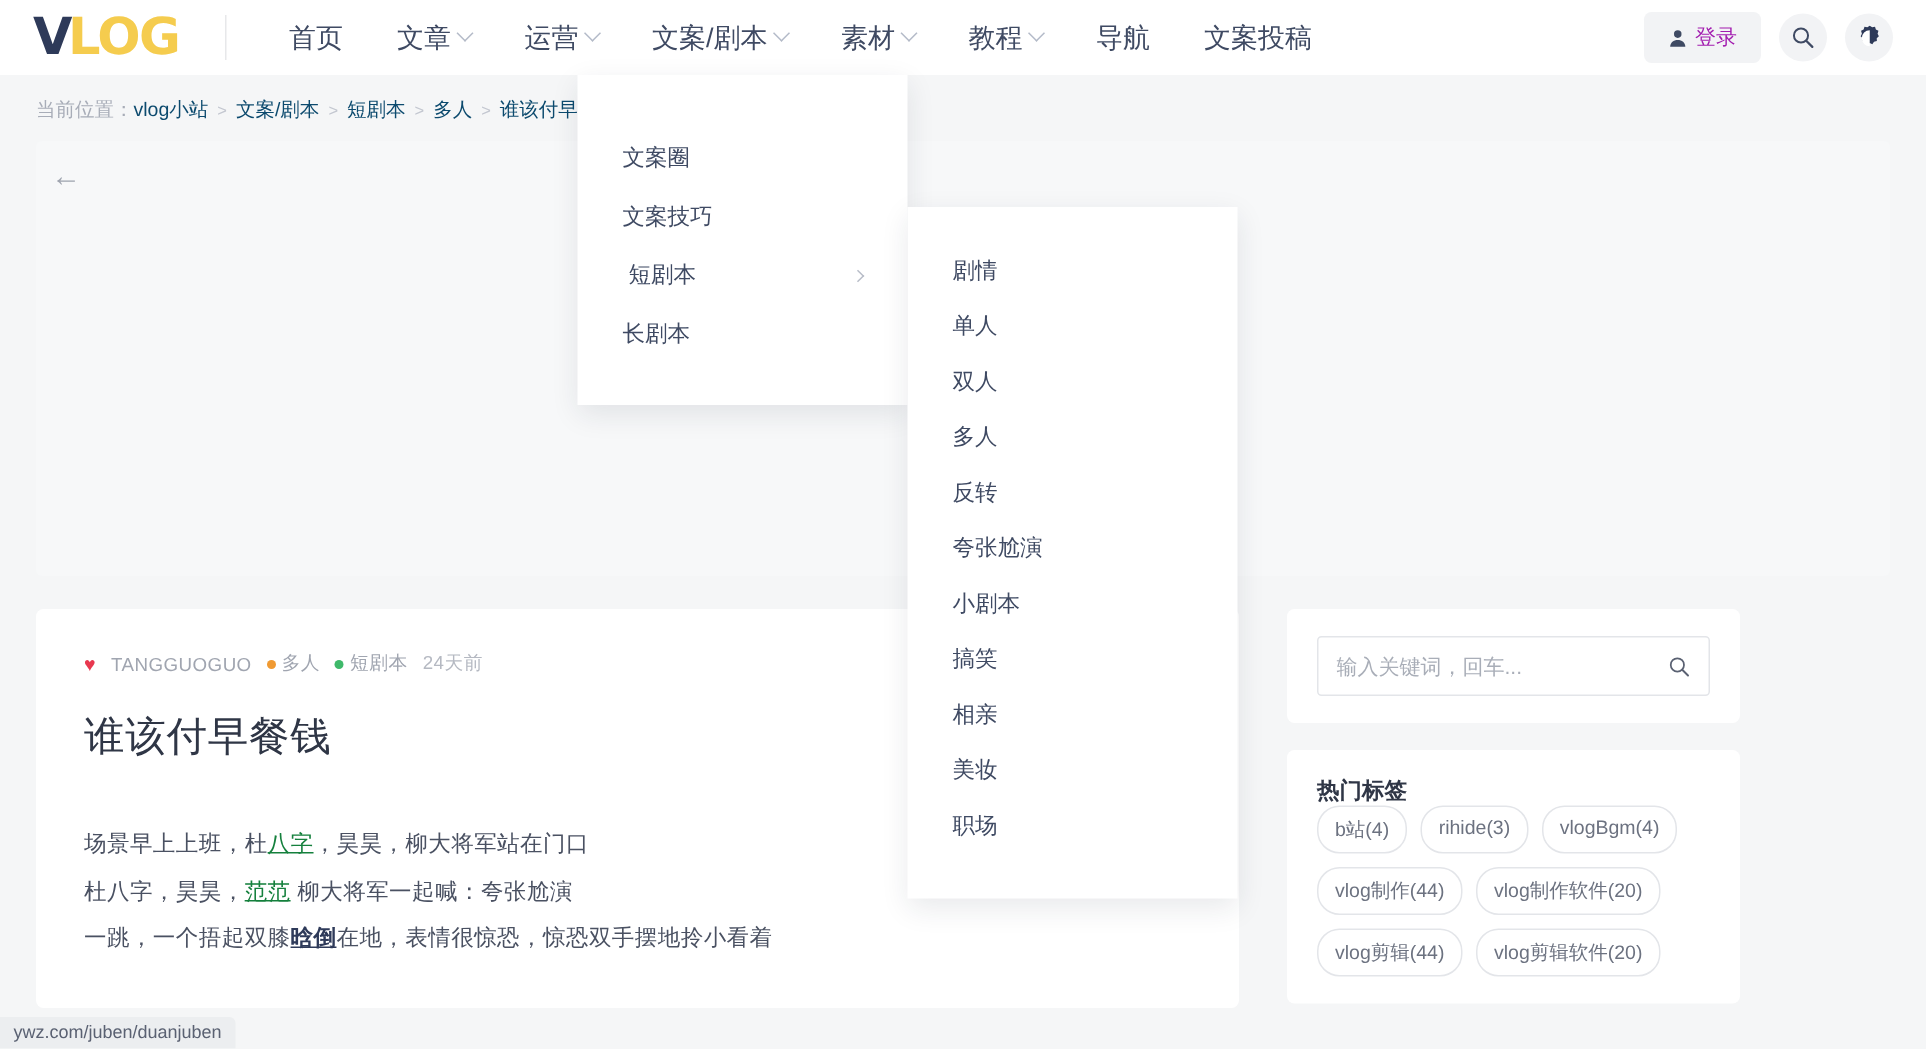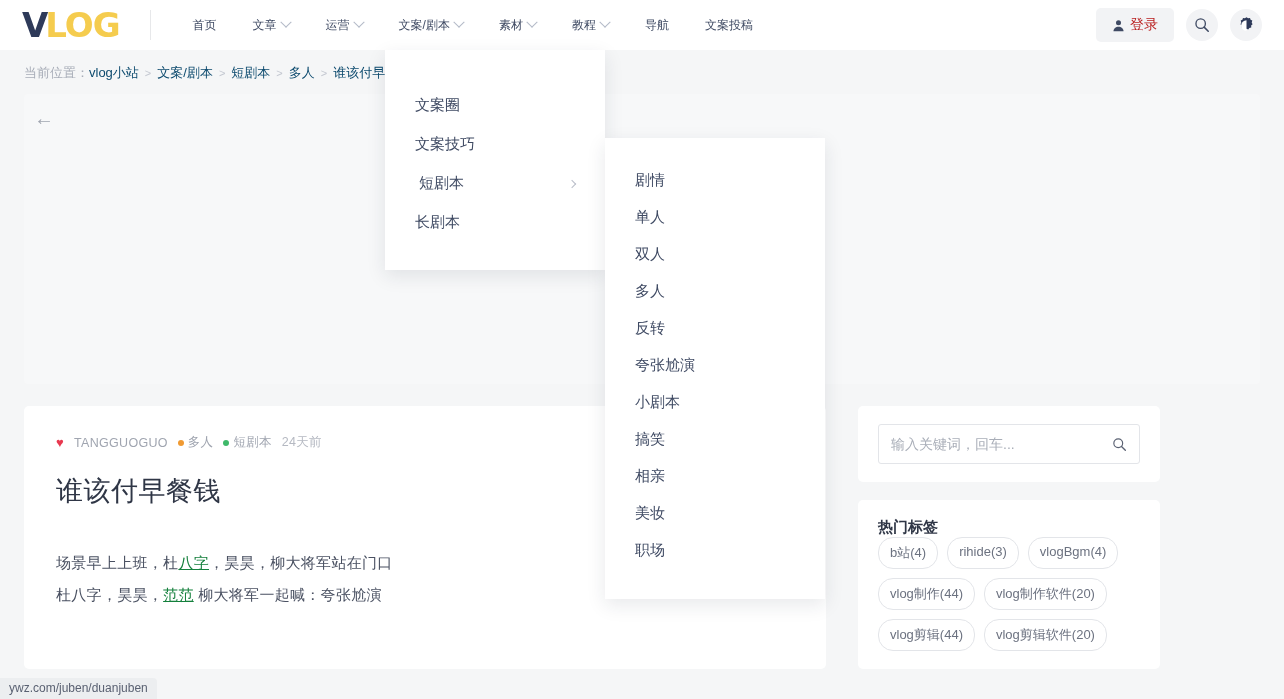--- a/index.html
+++ b/index.html
@@ -35,21 +35,21 @@
   .logo-divider {
     width: 1px; height: 30px; background: #e7e8ea;
     margin: 0 24px 0 30px;
   }
   .nav { display: flex; align-items: center; gap: 0; }
   .nav-item {
     position: relative;
     display: flex; align-items: center; gap: 5px;
     padding: 0 18px;
     height: 50px;
-    font-size: 12px;
+    font-size: 18px;
     color: #3f4a63;
     cursor: pointer;
     white-space: nowrap;
   }
   .caret {
     display: inline-block;
     width: 8px; height: 8px;
     border-right: 1.4px solid #9aa3b5;
     border-bottom: 1.4px solid #9aa3b5;
     transform: rotate(45deg) translate(-2px,-2px);
@@ -58,21 +58,21 @@
   .header-right {
     margin-left: auto;
     display: flex; align-items: center; gap: 12px;
   }
   .login-btn {
     display: flex; align-items: center; gap: 5px;
     background: #f2f3f5;
     border-radius: 5px;
     padding: 8px 16px;
     font-size: 14px;
-    color: #b91c1c;
+    color: #a21caf;
     cursor: pointer;
   }
   .icon-circle {
     width: 32px; height: 32px; border-radius: 50%;
     background: #f2f3f5;
     display: flex; align-items: center; justify-content: center;
     cursor: pointer;
   }
 
   
@@ -324,20 +324,21 @@
       <span class="meta-cat">
         <span class="dot" id="dot2" style="background: rgb(63, 185, 106);"></span>
         <span>短剧本</span>
       </span>
       <span class="meta-time">24天前</span>
     </div>
     <h1 class="article-title">谁该付早餐钱</h1>
     <div class="article-body" id="body-root">
         <p><span>场景早上上班，杜</span><a href="#">八字</a><span>，昊昊，柳大将军站在门口</span></p>
         <p><span>杜八字，昊昊，</span><a href="#">范范</a><span> 柳大将军一起喊：夸张尬演</span></p>
+        <p><span>一跳，一个捂起双膝</span><a href="#" class="bold">晗倒</a><span>在地，表情很惊恐，惊恐双手摆地拎小看着</span></p>
       </div>
   </div>
 
   <div class="sidebar">
     <div class="side-card">
       <div class="search-box">
         <input type="text" placeholder="输入关键词，回车..." style="">
         <svg width="15" height="15" viewBox="0 0 18 18">
           <circle cx="7.5" cy="7.5" r="5.3" fill="none" stroke="#5a6172" stroke-width="1.4"></circle>
           <line x1="11.4" y1="11.4" x2="16" y2="16" stroke="#5a6172" stroke-width="1.6" stroke-linecap="round"></line>

